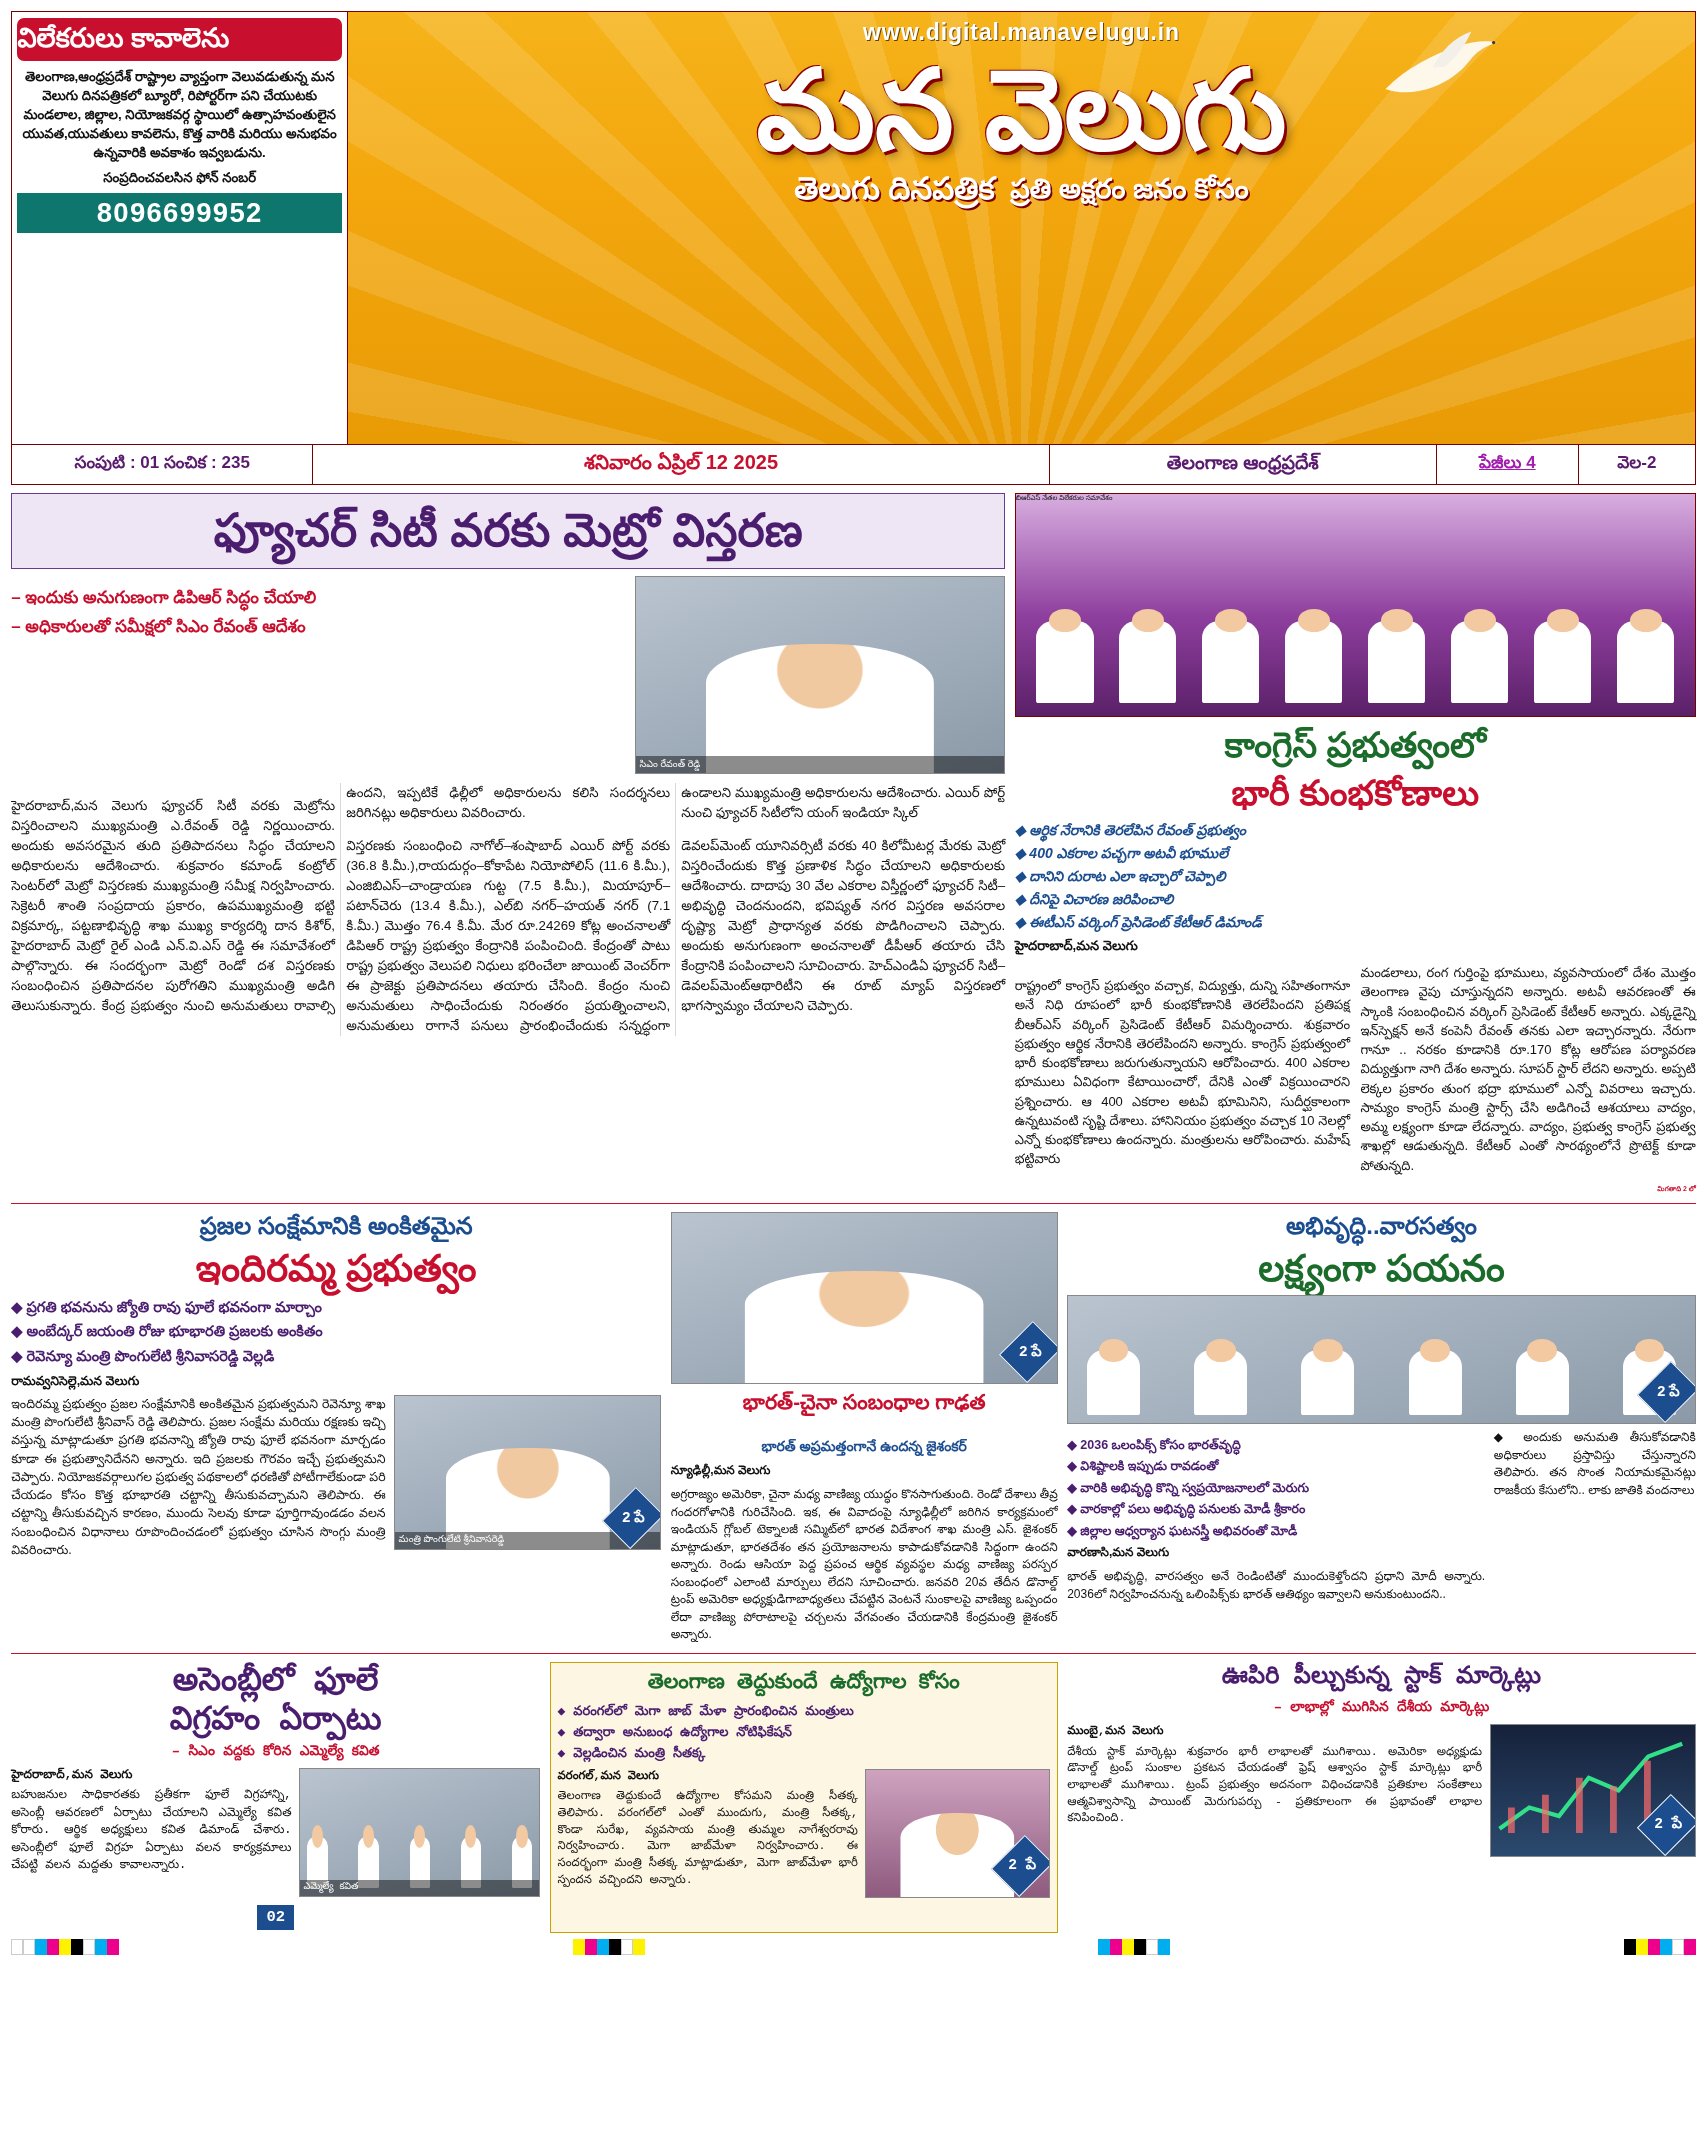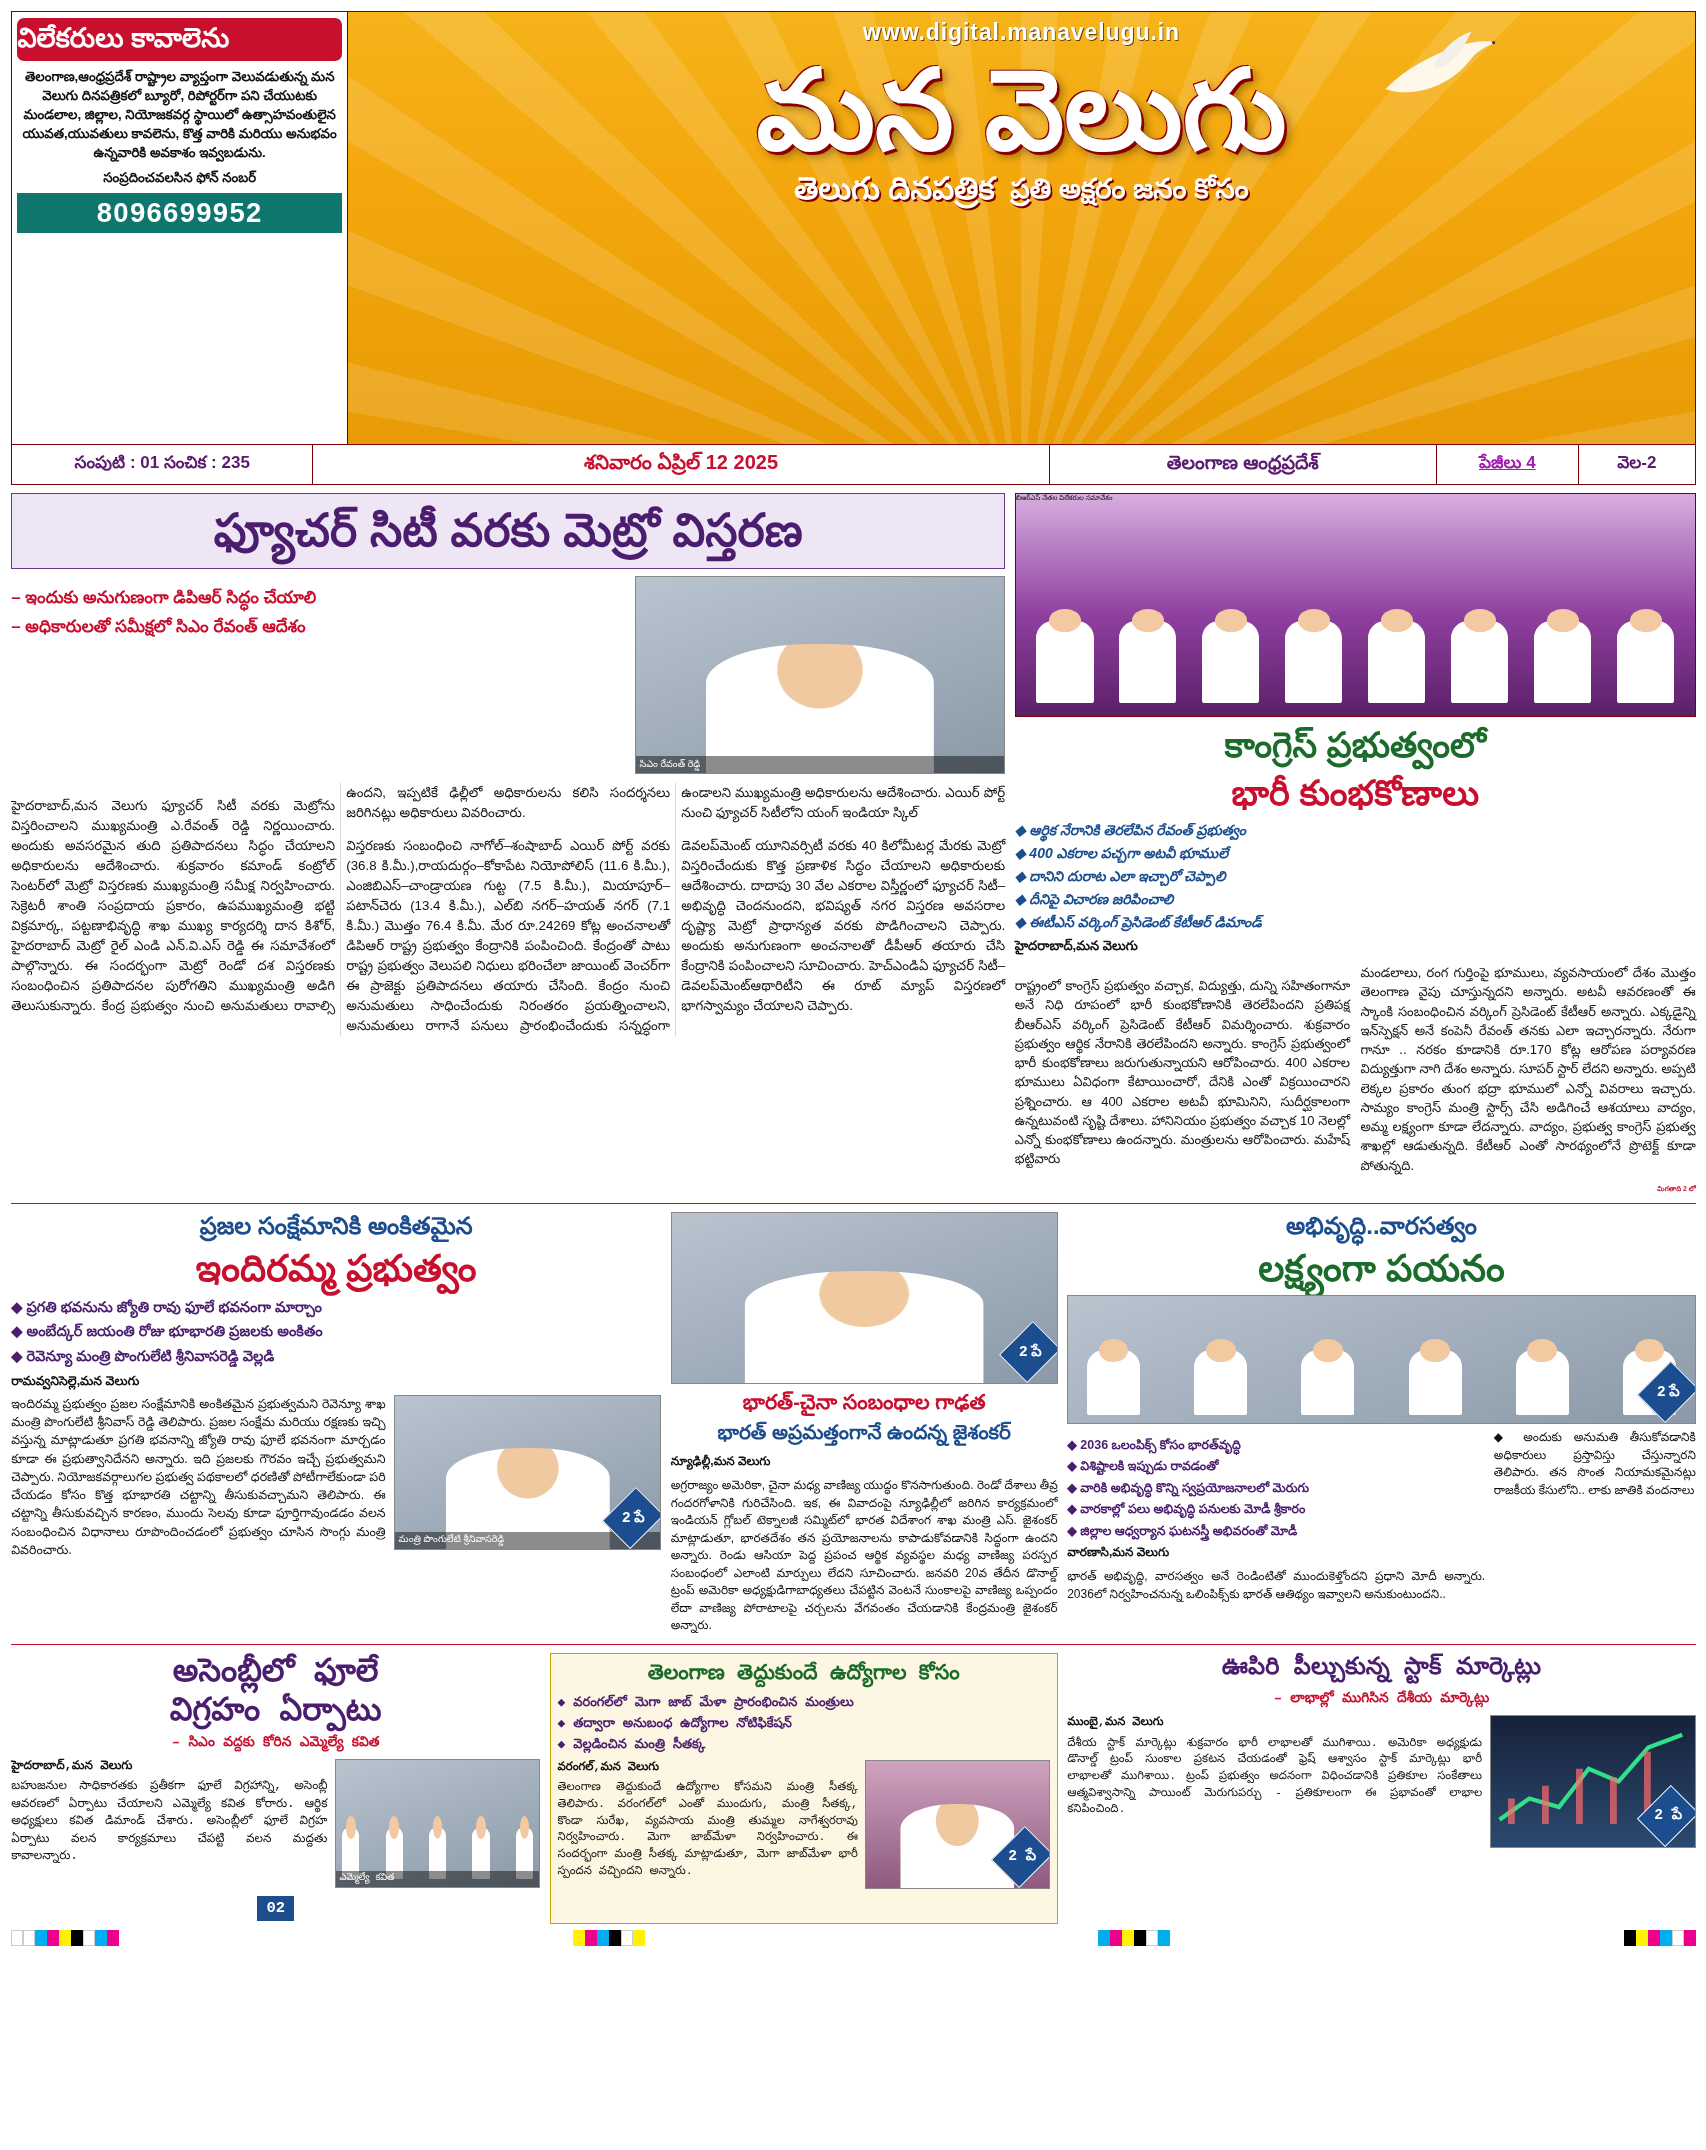--- a/index.html
+++ b/index.html
@@ -477,21 +477,21 @@
 
     <div class="mid-b">
       <div class="photo" style="width:100%;height:172px;position:relative;">
         <div class="ph-person"></div>
         <div class="badge">
             <span>2
 పే</span>
           </div>
       </div>
       <div class="sm-title" style="margin-top:6px;color:#c8102e;">భారత్-చైనా సంబంధాల గాఢత</div>
-      <div style="text-align:center;font-size:20px;font-weight:bold;color:#1b4d8f;margin-top:2px;">భారత్ అప్రమత్తంగానే ఉందన్న జైశంకర్</div>
+      <div style="text-align:center;font-size:14px;font-weight:bold;color:#1b4d8f;margin-top:19px;">భారత్ అప్రమత్తంగానే ఉందన్న జైశంకర్</div>
       <div style="font-size:12px;font-weight:bold;margin-top:5.2px;">న్యూఢిల్లీ,మన వెలుగు</div>
       <div class="cols1" style="font-size:12px;">అగ్రరాజ్యం అమెరికా, చైనా మధ్య వాణిజ్య యుద్ధం కొనసాగుతుంది. రెండో దేశాలు తీవ్ర గందరగోళానికి గురిచేసింది. ఇక, ఈ వివాదంపై న్యూఢిల్లీలో జరిగిన కార్యక్రమంలో ఇండియన్ గ్లోబల్ టెక్నాలజీ సమ్మిట్‌లో భారత విదేశాంగ శాఖ మంత్రి ఎస్. జైశంకర్ మాట్లాడుతూ, భారతదేశం తన ప్రయోజనాలను కాపాడుకోవడానికి సిద్ధంగా ఉందని అన్నారు. రెండు ఆసియా పెద్ద ప్రపంచ ఆర్థిక వ్యవస్థల మధ్య వాణిజ్య పరస్పర సంబంధంలో ఎలాంటి మార్పులు లేదని సూచించారు. జనవరి 20వ తేదీన డొనాల్డ్ ట్రంప్ అమెరికా అధ్యక్షుడిగాబాధ్యతలు చేపట్టిన వెంటనే సుంకాలపై వాణిజ్య ఒప్పందం లేదా వాణిజ్య పోరాటాలపై చర్చలను వేగవంతం చేయడానికి కేంద్రమంత్రి జైశంకర్ అన్నారు.</div>
     </div>
 
     <div class="mid-c">
       <div class="sec-kicker">అభివృద్ధి..వారసత్వం</div>
       <div class="sec-title green">లక్ష్యంగా పయనం</div>
       <div class="photo" style="width:100%;height:129px;margin-top:5.2px;position:relative;">
         <div class="podium-row">
           <div class="pp" style="height:65px;"></div>
@@ -529,21 +529,21 @@
 
     <div class="bot-a">
       <div class="sec-title purple" style="font-size:32px;">అసెంబ్లీలో ఫూలే</div>
       <div class="sec-title purple" style="font-size:32px;">విగ్రహం ఏర్పాటు</div>
       <div style="text-align:center;font-size:13.8px;font-weight:bold;color:#c8102e;margin-top:4.3px;">– సిఎం వద్దకు కోరిన ఎమ్మెల్యే కవిత</div>
       <div style="display:flex;gap:7.7px;margin-top:6px;">
         <div style="flex:1;">
           <div style="font-size:12px;font-weight:bold;">హైదరాబాద్,మన వెలుగు</div>
           <div style="font-size:12px;line-height:1.46;text-align:justify;margin-top:3.4px;">బహుజనుల సాధికారతకు ప్రతీకగా ఫూలే విగ్రహాన్ని, అసెంబ్లీ ఆవరణలో ఏర్పాటు చేయాలని ఎమ్మెల్యే కవిత కోరారు. ఆర్థిక అధ్యక్షులు కవిత డిమాండ్ చేశారు. అసెంబ్లీలో ఫూలే విగ్రహ ఏర్పాటు వలన కార్యక్రమాలు చేపట్టి వలన మద్దతు కావాలన్నారు.</div>
         </div>
-        <div class="photo" style="width:205px;height:129px;position:relative;">
+        <div class="photo" style="width:241px;height:129px;position:relative;">
           <div class="podium-row">
             <div class="pp" style="height:52px;"></div>
             <div class="pp" style="height:52px;"></div>
             <div class="pp" style="height:52px;"></div>
             <div class="pp" style="height:52px;"></div>
             <div class="pp" style="height:52px;"></div>
           </div>
           <div class="cap">ఎమ్మెల్యే కవిత</div>
         </div>
       </div>

